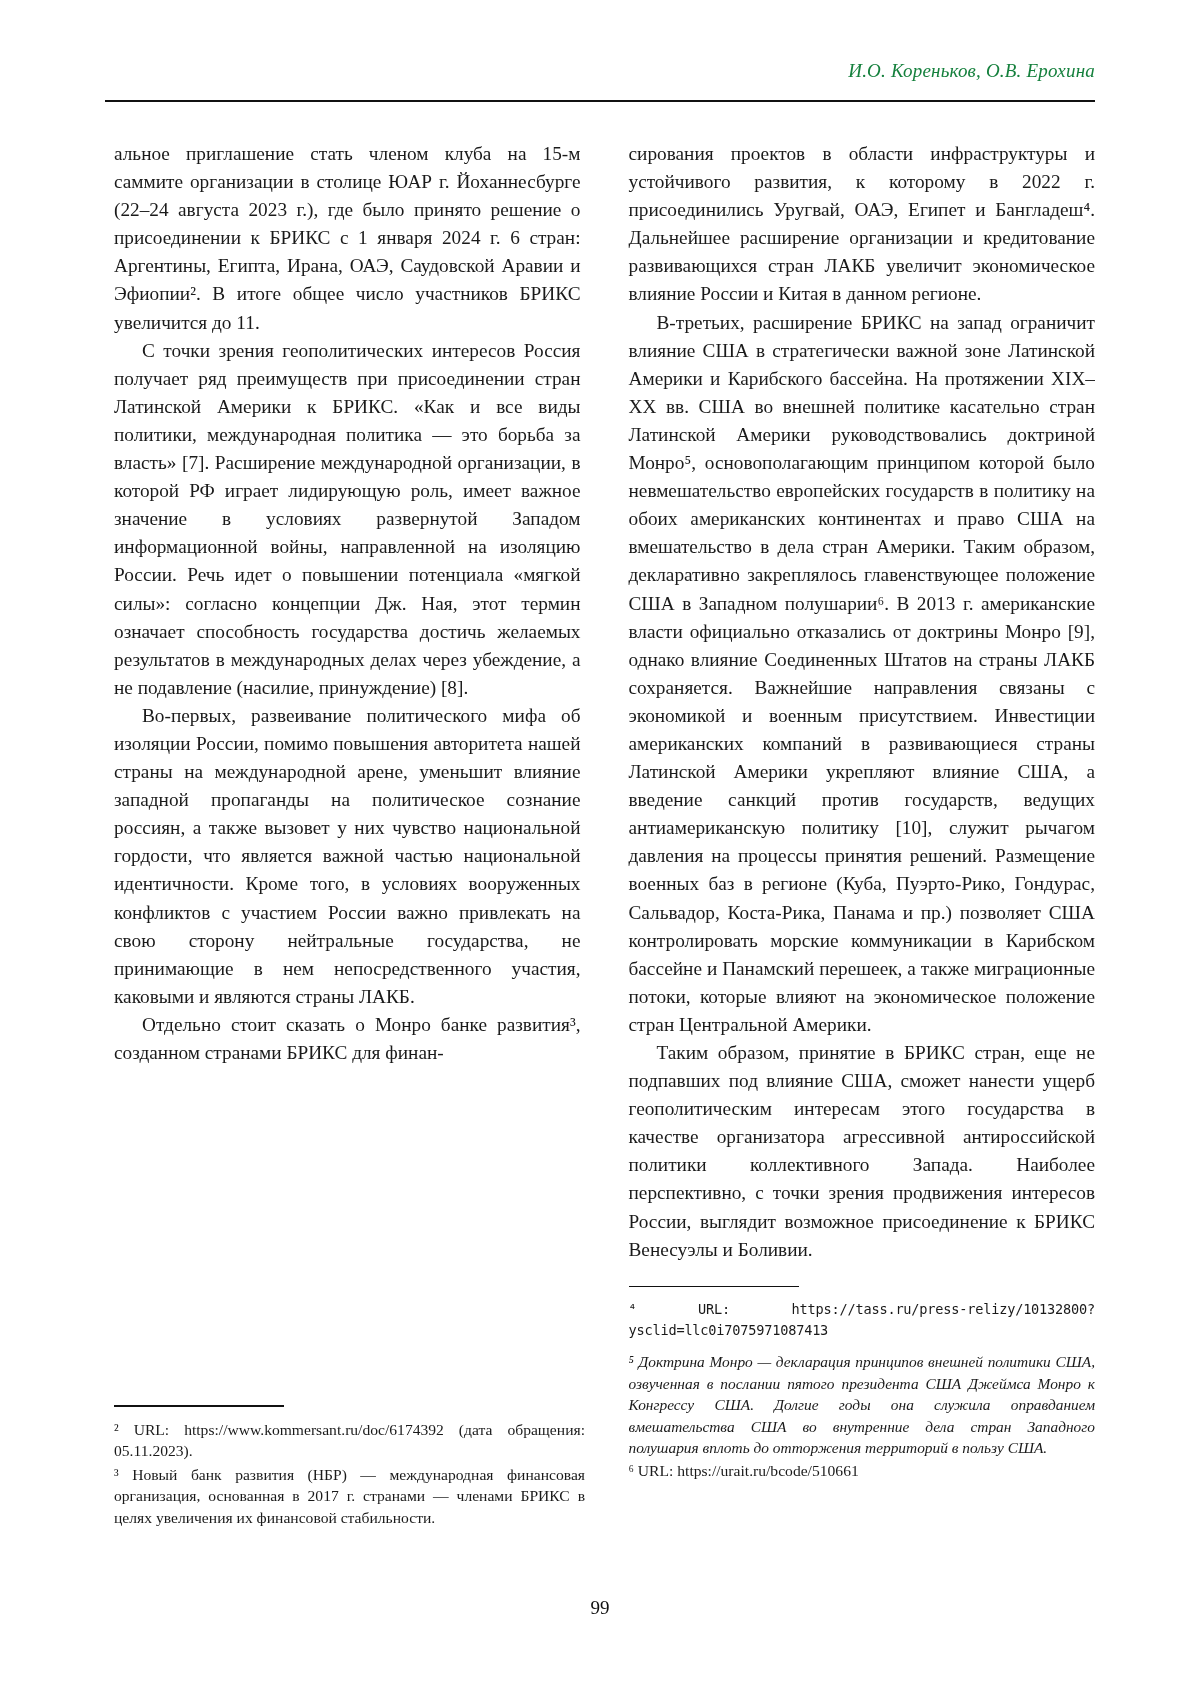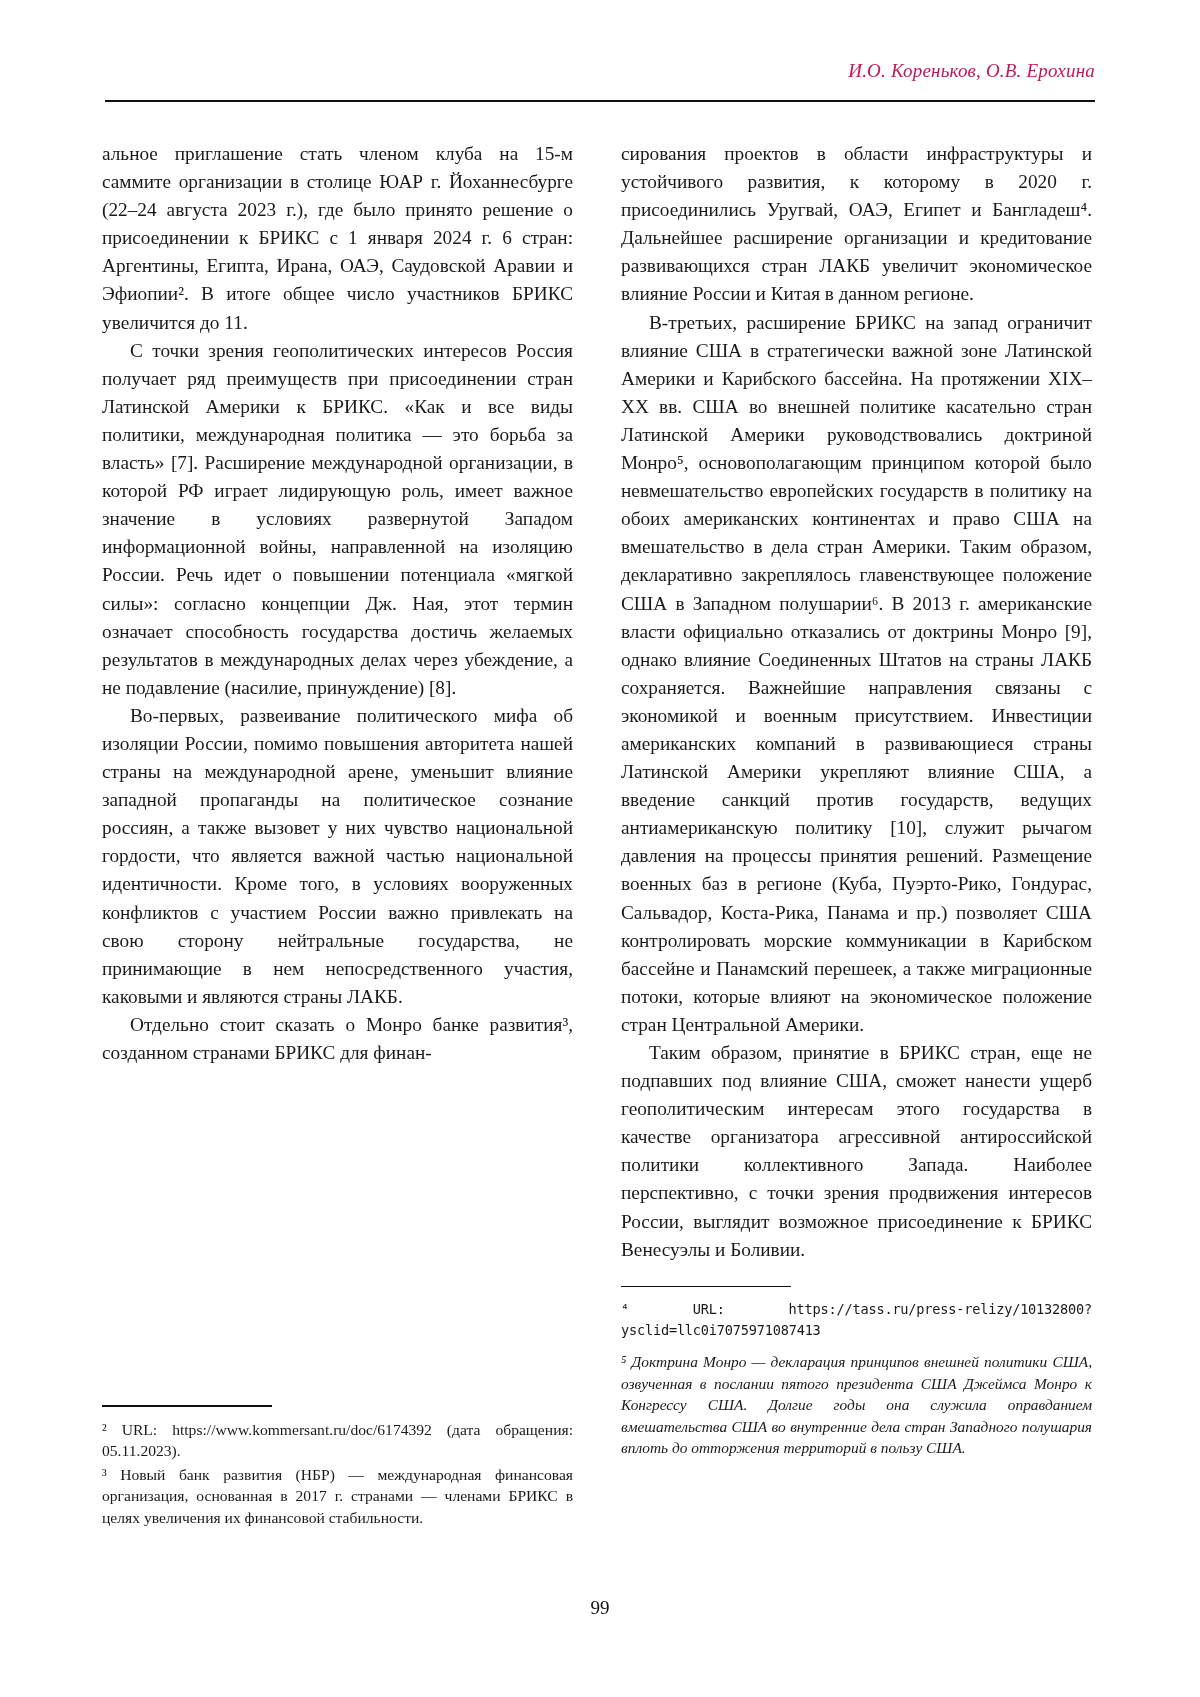--- a/index.html
+++ b/index.html
@@ -16,35 +16,35 @@
     color: #1a1a1a;
     box-sizing: border-box;
   }
   .running-head {
     position: absolute;
     top: 60px;
     right: 105px;
     font-family: "Liberation Serif", serif;
     font-style: italic;
     font-size: 19px;
-    color: #be185d;
+    color: #15803d;
     letter-spacing: 0.2px;
   }
   .head-rule {
     position: absolute;
     top: 100px;
     left: 105px;
     right: 105px;
     height: 2px;
     background: #111111;
   }
   .columns {
     position: absolute;
     top: 140px;
-    left: 102px;
+    left: 114px;
     right: 105px;
     display: flex;
     gap: 48px;
   }
   .col {
     width: 471px;
     position: relative;
   }
   .body-text p {
     margin: 0;
@@ -127,29 +127,30 @@
         <div class="notes left-notes">
           <div class="note-rule"></div>
           <p>² URL: https://www.kommersant.ru/doc/6174392 (дата обращения: 05.11.2023).</p>
           <p>³ Новый банк развития (НБР) — международная финансовая организация, основанная в 2017 г. странами — членами БРИКС в целях увеличения их финансовой стабильности.</p>
         </div>
       </div>
     </div>
 
     <div class="col">
       <div class="body-text">
-        <p class="no-indent">сирования проектов в области инфраструктуры и устойчивого развития, к которому в 2020 г. присоединились Уругвай, ОАЭ, Египет и Бангладеш⁴. Дальнейшее расширение организации и кредитование развивающихся стран ЛАКБ увеличит экономическое влияние России и Китая в данном регионе.</p>
+        <p class="no-indent">сирования проектов в области инфраструктуры и устойчивого развития, к которому в 2022 г. присоединились Уругвай, ОАЭ, Египет и Бангладеш⁴. Дальнейшее расширение организации и кредитование развивающихся стран ЛАКБ увеличит экономическое влияние России и Китая в данном регионе.</p>
         <p>В-третьих, расширение БРИКС на запад ограничит влияние США в стратегически важной зоне Латинской Америки и Карибского бассейна. На протяжении XIX–XX вв. США во внешней политике касательно стран Латинской Америки руководствовались доктриной Монро⁵, основополагающим принципом которой было невмешательство европейских государств в политику на обоих американских континентах и право США на вмешательство в дела стран Америки. Таким образом, декларативно закреплялось главенствующее положение США в Западном полушарии⁶. В 2013 г. американские власти официально отказались от доктрины Монро [9], однако влияние Соединенных Штатов на страны ЛАКБ сохраняется. Важнейшие направления связаны с экономикой и военным присутствием. Инвестиции американских компаний в развивающиеся страны Латинской Америки укрепляют влияние США, а введение санкций против государств, ведущих антиамериканскую политику [10], служит рычагом давления на процессы принятия решений. Размещение военных баз в регионе (Куба, Пуэрто-Рико, Гондурас, Сальвадор, Коста-Рика, Панама и пр.) позволяет США контролировать морские коммуникации в Карибском бассейне и Панамский перешеек, а также миграционные потоки, которые влияют на экономическое положение стран Центральной Америки.</p>
         <p>Таким образом, принятие в БРИКС стран, еще не подпавших под влияние США, сможет нанести ущерб геополитическим интересам этого государства в качестве организатора агрессивной антироссийской политики коллективного Запада. Наиболее перспективно, с точки зрения продвижения интересов России, выглядит возможное присоединение к БРИКС Венесуэлы и Боливии.</p>
       </div>
 
       <div class="notes">
         <div class="note-rule"></div>
         <p class="mono">⁴ URL: https://tass.ru/press-relizy/10132800?ysclid=llc0i7075971087413</p>
         <p class="ital">⁵ Доктрина Монро — декларация принципов внешней политики США, озвученная в послании пятого президента США Джеймса Монро к Конгрессу США. Долгие годы она служила оправданием вмешательства США во внутренние дела стран Западного полушария вплоть до отторжения территорий в пользу США.</p>
+        <p>⁶ URL: https://urait.ru/bcode/510661</p>
       </div>
     </div>
 
   </div>
 
   <div class="page-number">99</div>
 
 </div>
 
 </body></html>

